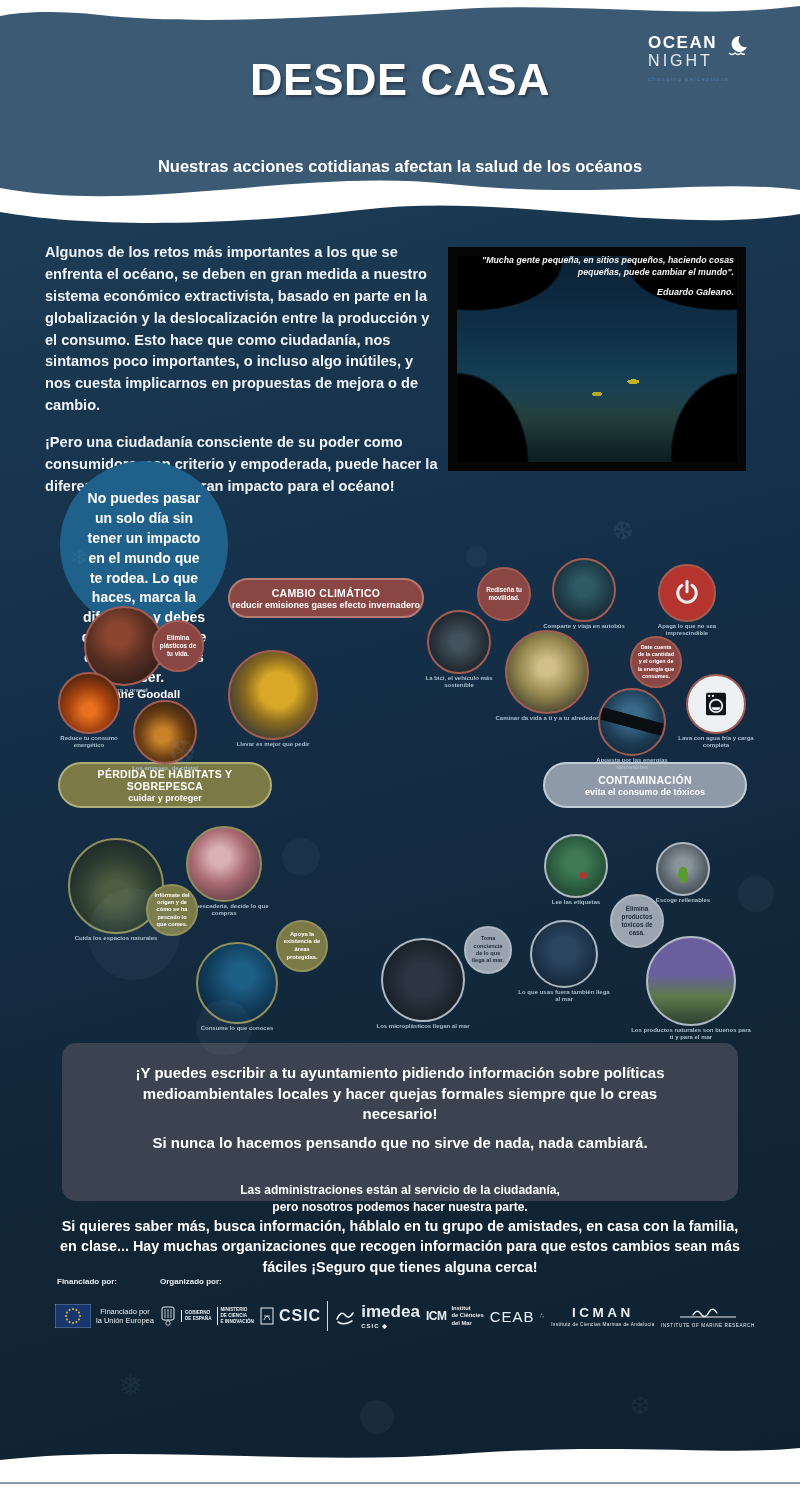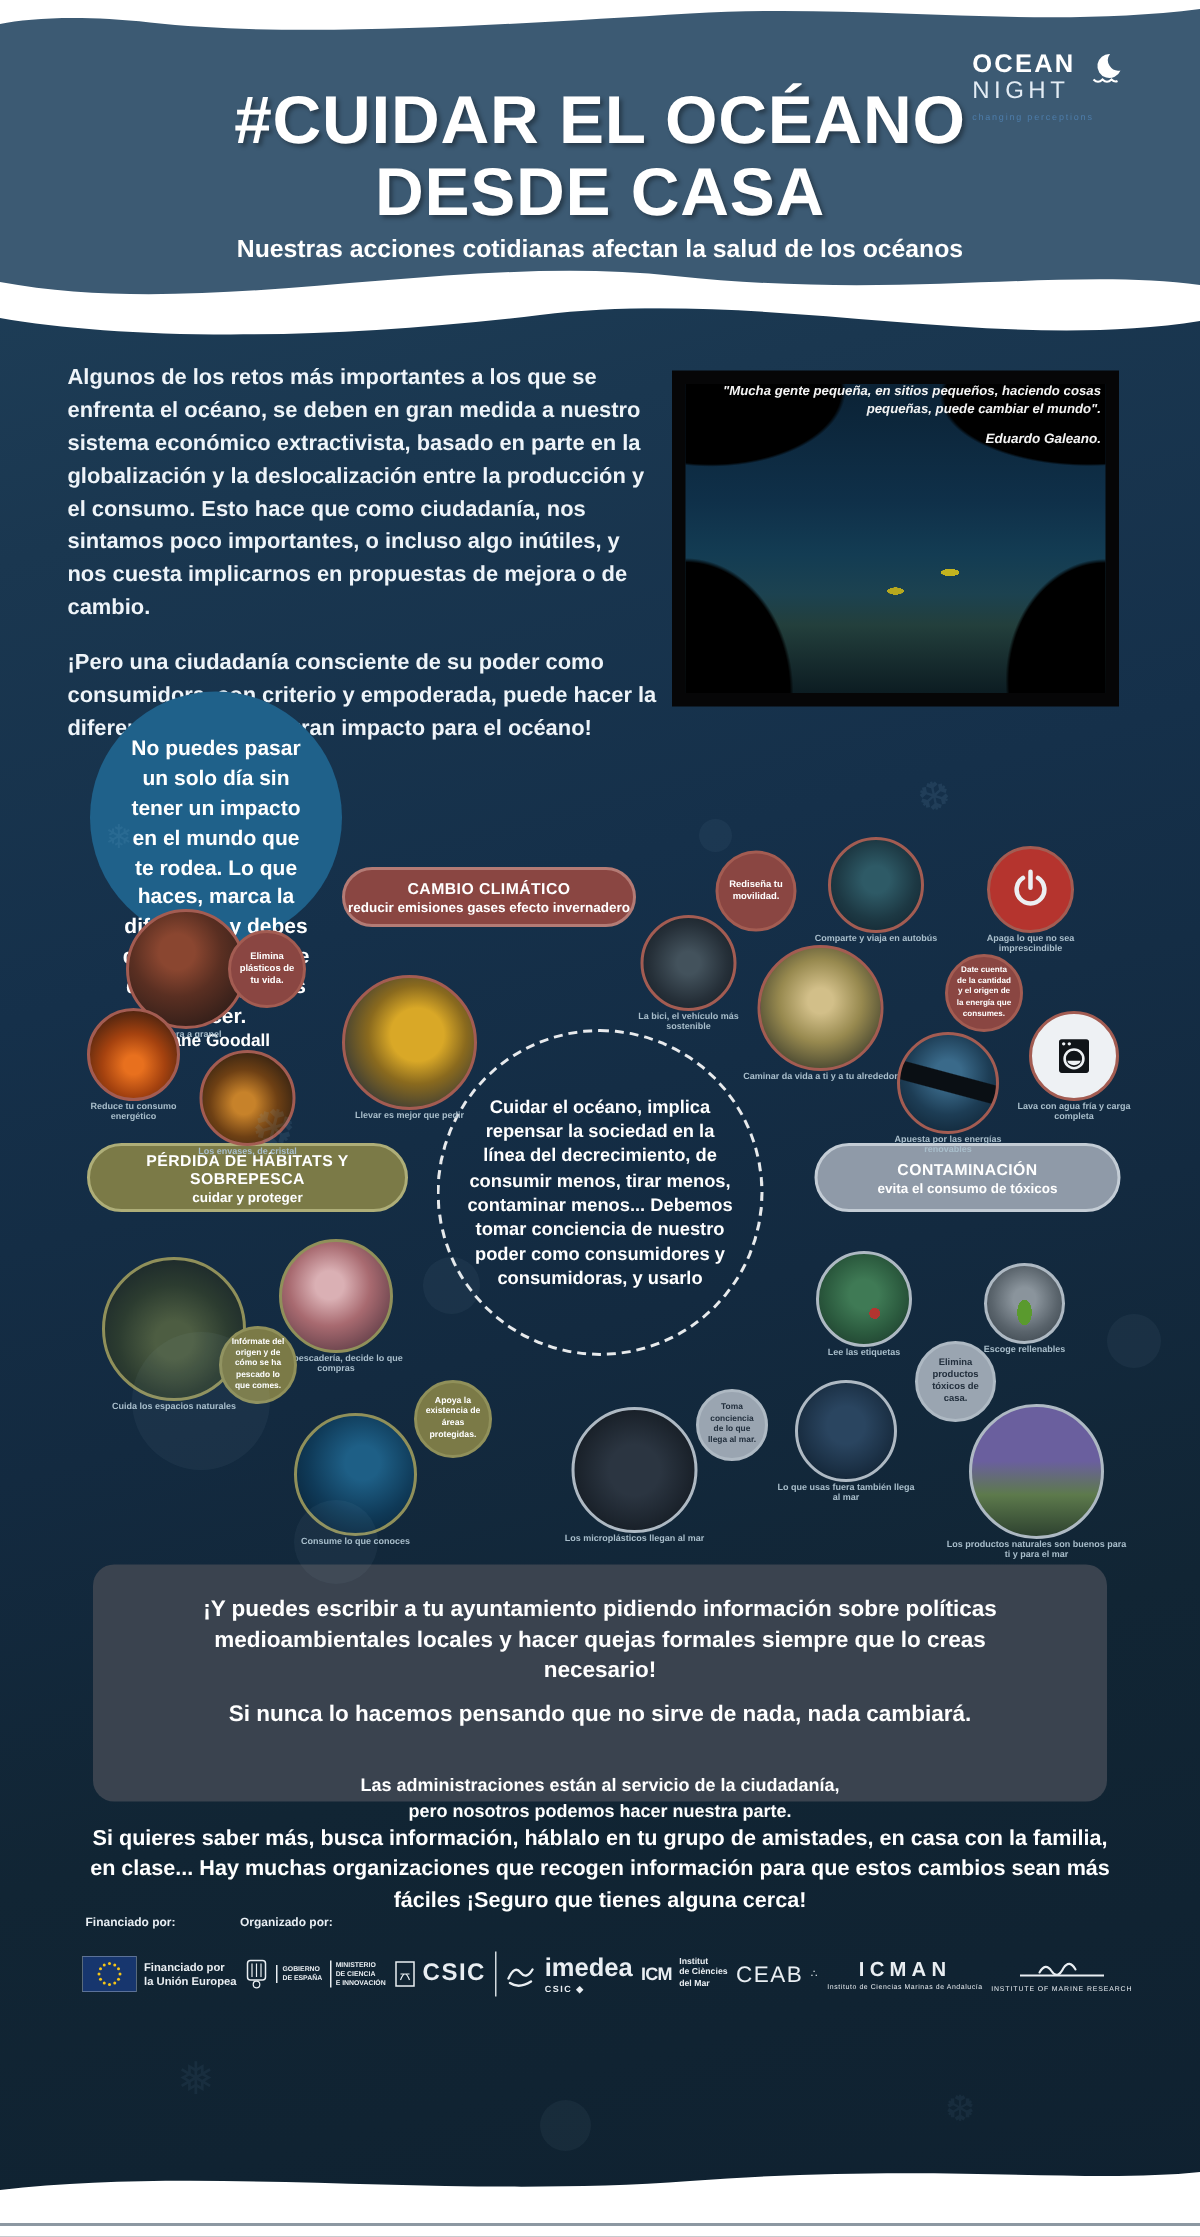--- a/index.html
+++ b/index.html
@@ -99,21 +99,21 @@
   .ob-p1{margin:20px 42px 0;font-size:15px;font-weight:700;line-height:1.38;}
   .ob-p2{margin-top:9px;font-size:15px;font-weight:700;}
   .ob-p3{margin-top:31px;font-size:12px;font-weight:700;white-space:pre-line;line-height:1.38;}
   .more{position:absolute;left:60px;top:1216px;width:680px;text-align:center;color:#fff;
     font-size:14.4px;font-weight:700;line-height:1.42;}
   
   .flabel{position:absolute;color:#e8eef3;font-size:8px;font-weight:700;}
   .logos{position:absolute;left:55px;top:1292px;width:700px;height:48px;display:flex;
     align-items:center;justify-content:space-between;color:#e9eef2;}
   .lg{display:flex;align-items:center;gap:5px;}
-  .eu-txt{font-size:7.5px;font-weight:700;line-height:1.25;white-space:pre-line;}
+  .eu-txt{font-size:7.5px;font-weight:400;line-height:1.25;white-space:pre-line;text-align:center;}
   .gob-txt{font-size:4.6px;font-weight:700;line-height:1.3;white-space:pre-line;border-left:1px solid #e9eef2;padding-left:3px;}
   .csic-label{font-size:16px;font-weight:800;letter-spacing:1px;}
   .sep{width:1px;height:30px;background:#e9eef2;opacity:.9;}
   .imedea-label{font-size:17px;font-weight:800;line-height:1;}
   .imedea-sub{font-size:6px;font-weight:700;letter-spacing:1px;margin-top:2px;}
   .icm-label{font-size:12px;font-weight:700;letter-spacing:-.5px;}
   .icm-sub{font-size:5.8px;font-weight:700;line-height:1.25;white-space:pre-line;}
   .ceab-label{font-size:15px;font-weight:400;letter-spacing:1px;}
   .ceab-dots{font-size:7px;vertical-align:super;letter-spacing:1px;}
   .icman-label{font-size:13.5px;font-weight:600;letter-spacing:3.5px;}
@@ -128,21 +128,20 @@
 </head>
 <body>
 
 <div id="poster">
 
   <div class="header-band"></div>
   <svg class="wave-top" viewBox="0 0 800 26" width="800" height="26">
     <path d="M0,0 H800 V6 C690,20 580,2 460,9 C340,16 200,26 100,15 C55,10 20,12 0,16 Z" fill="#ffffff"></path>
   </svg>
   <div class="title">
-    <div>#CUIDAR EL OCÉANO</div>
     <div>DESDE CASA</div>
   </div>
   <div class="subtitle">Nuestras acciones cotidianas afectan la salud de los océanos</div>
   <div class="logo">
     <div class="logo-row">
       <div class="logo-txt">
         <div class="l1">OCEAN</div>
         <div class="l2">NIGHT</div>
       </div>
       <svg width="26" height="26" viewBox="0 0 26 26">
@@ -179,23 +178,20 @@
   </div>
   <div class="pill" id="pill-habitats">
     <div class="pt">PÉRDIDA DE HÁBITATS Y SOBREPESCA</div>
     <div class="ps">cuidar y proteger</div>
   </div>
   <div class="pill" id="pill-pollution">
     <div class="pt">CONTAMINACIÓN</div>
     <div class="ps">evita el consumo de tóxicos</div>
   </div>
 
-  <div class="central">
-    <div>Cuidar el océano, implica repensar la sociedad en la línea del decrecimiento, de consumir menos, tirar menos, contaminar menos... Debemos tomar conciencia de nuestro poder como consumidores y consumidoras, y usarlo</div>
-  </div>
 
   <div class="bubble cat-cl" style="left:84px;top:606px;--s:80px">
     <div class="disc g-market"></div>
     <div class="cap">Compra a granel</div>
   </div>
   <div class="bubble cat-cl txt" style="left:152px;top:620px;--s:52px">
     <div class="disc t-cl">
       <span class="ttext">Elimina plásticos de tu vida.</span>
     </div>
   </div>

